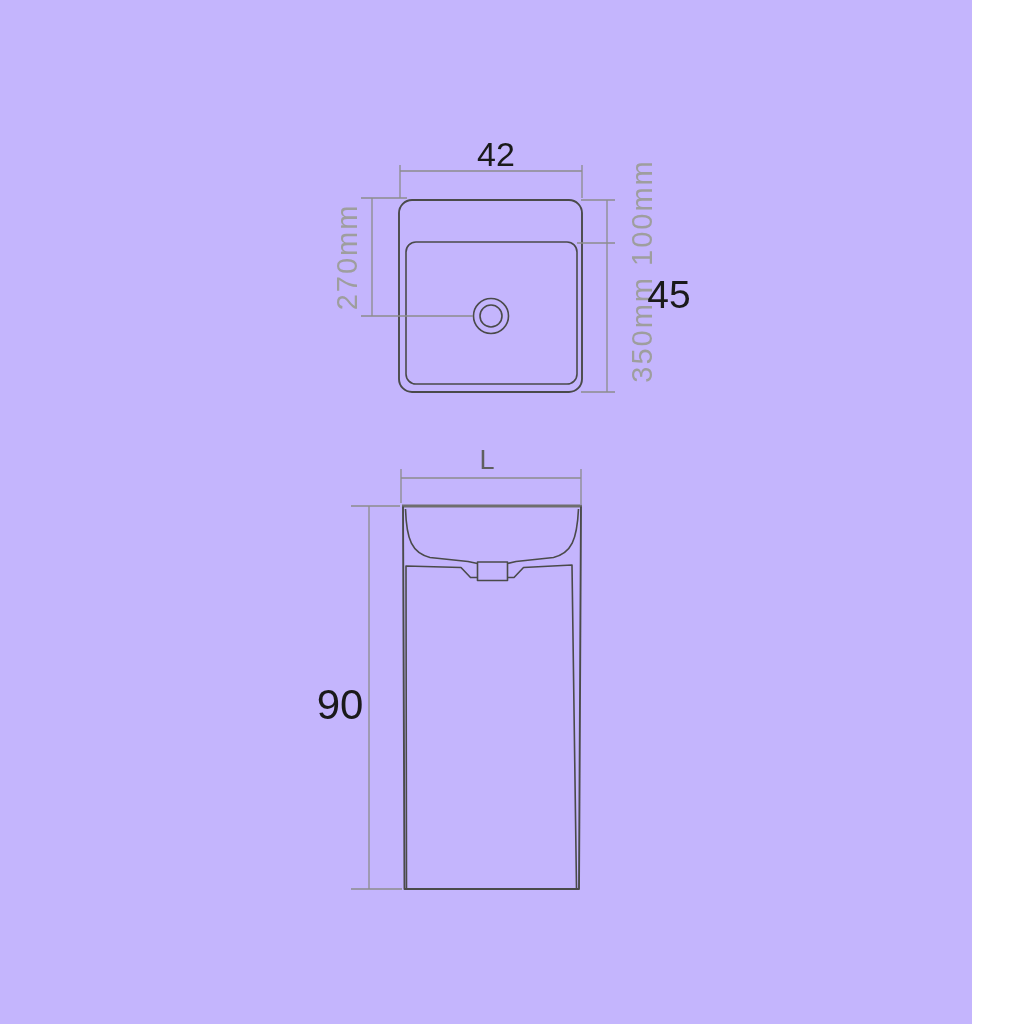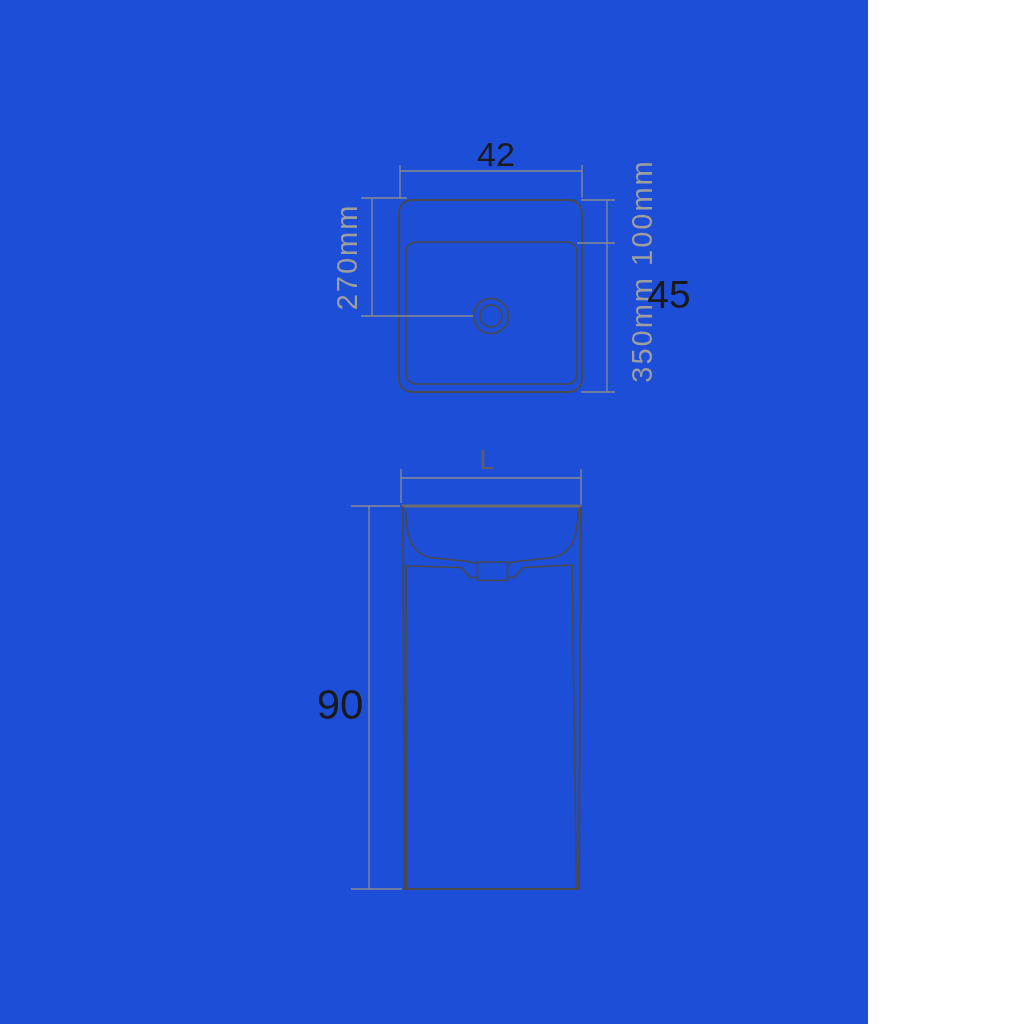--- a/index.html
+++ b/index.html
@@ -2,23 +2,23 @@
 <html><head>
 <meta charset="utf-8">
 <style>
   html, body {
     margin: 0;
     padding: 0;
     background: #ffffff;
   }
   .stage {
     position: relative;
-    width: 868px;
+    width: 972px;
     height: 1024px;
-    background: #1d4ed8;
+    background: #c4b5fd;
     font-family: "Liberation Sans", sans-serif;
   }
   svg { display: block; }
 
   
   .outline-shape {
     fill: none;
     stroke: #4a4a4a;
     stroke-width: 1.9;
     stroke-linejoin: round;

